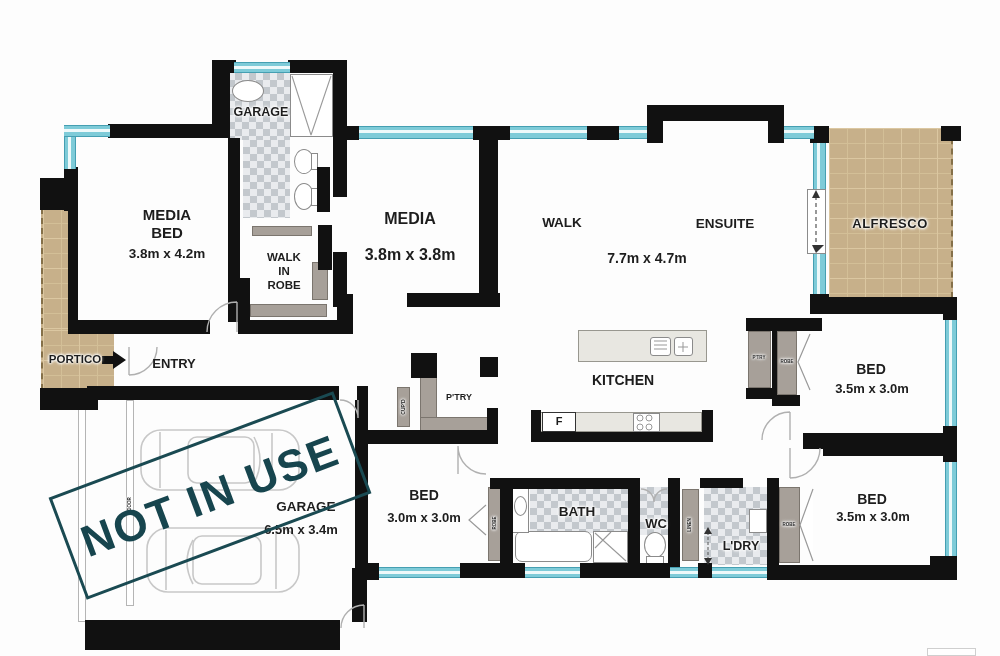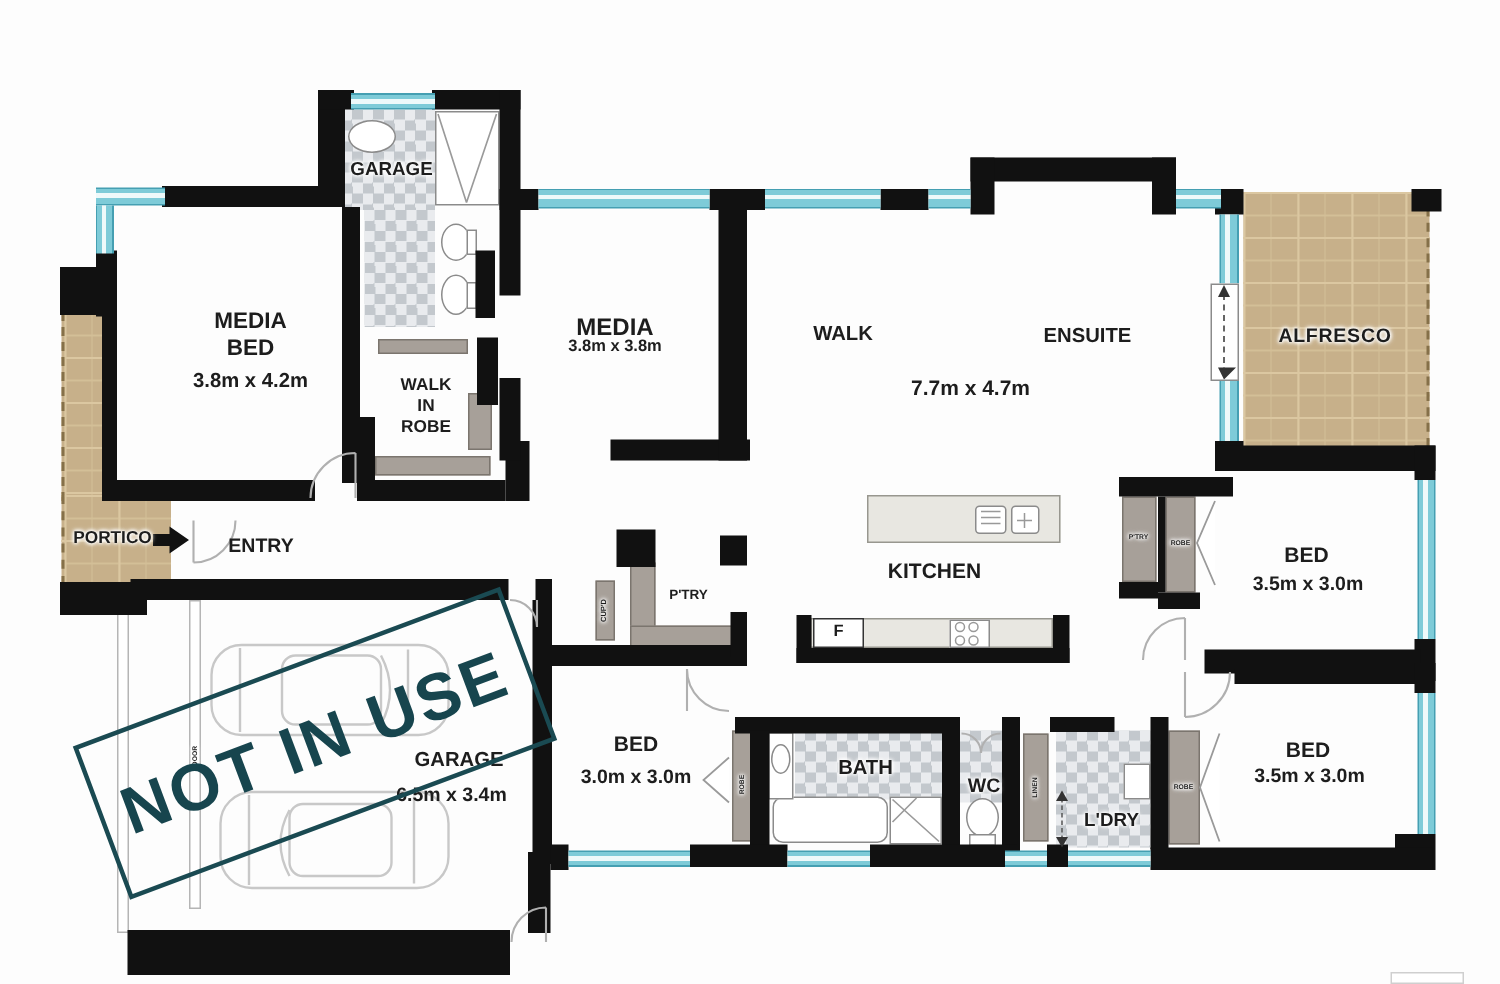--- a/index.html
+++ b/index.html
@@ -214,21 +214,21 @@
   </svg>
 
   <span class="lab halo" style="left:261px;top:113px;font-size:12.5px">GARAGE</span>
   <span class="lab" style="left:167px;top:224px;font-size:15px">MEDIA
 BED</span>
   <span class="lab" style="left:167px;top:254px;font-size:13.5px">3.8m x 4.2m</span>
   <span class="lab" style="left:284px;top:271px;font-size:11.5px">WALK
 IN
 ROBE</span>
   <span class="lab" style="left:410px;top:219px;font-size:16px">MEDIA</span>
-  <span class="lab" style="left:410px;top:232px;font-size:11px">3.8m x 3.8m</span>
+  <span class="lab" style="left:410px;top:255px;font-size:16px">3.8m x 3.8m</span>
   <span class="lab" style="left:562px;top:223px;font-size:13.5px">WALK</span>
   <span class="lab" style="left:725px;top:224px;font-size:13.5px">ENSUITE</span>
   <span class="lab" style="left:647px;top:259px;font-size:14px">7.7m x 4.7m</span>
   <span class="lab halo" style="left:890px;top:224px;font-size:13px;letter-spacing:.5px">ALFRESCO</span>
   <span class="lab halo" style="left:75px;top:359px;font-size:11.5px">PORTICO</span>
   <span class="lab" style="left:174px;top:364px;font-size:13px">ENTRY</span>
   <span class="lab" style="left:623px;top:381px;font-size:14px">KITCHEN</span>
   <span class="lab" style="left:459px;top:397px;font-size:9px">P'TRY</span>
   <span class="lab rot halo" style="left:403px;top:407px;font-size:5px">CUP'D</span>
   <span class="lab" style="left:559px;top:422px;font-size:11px">F</span>

